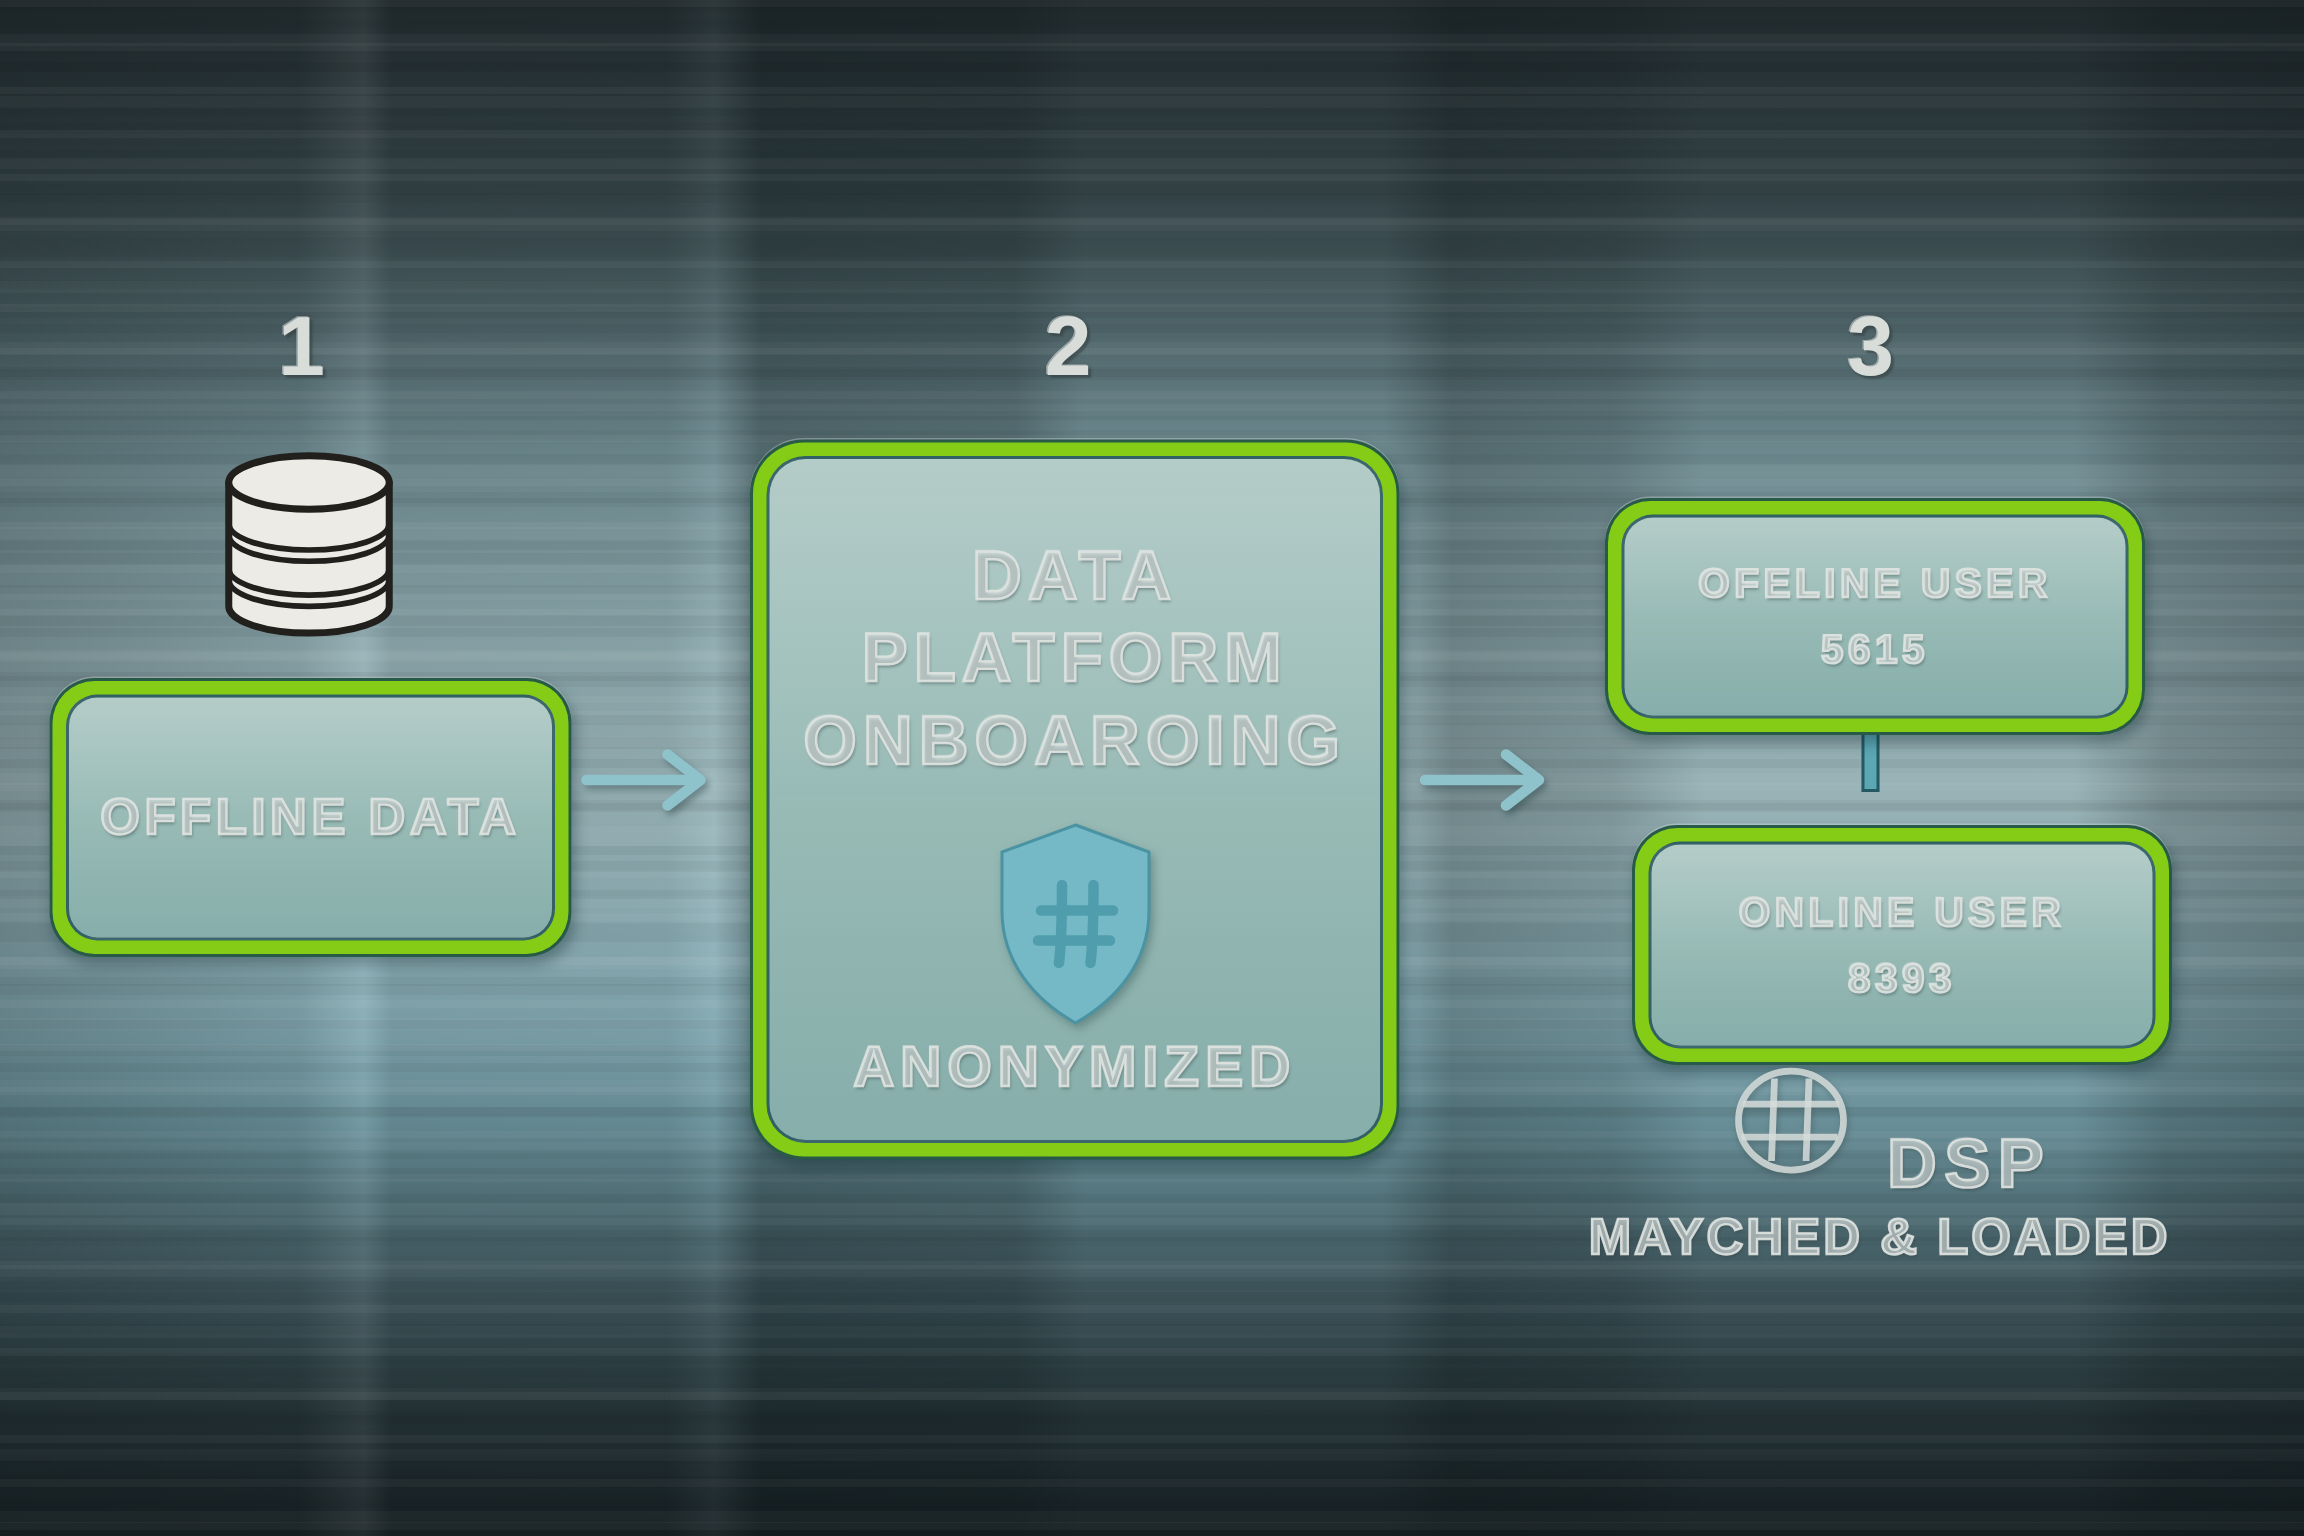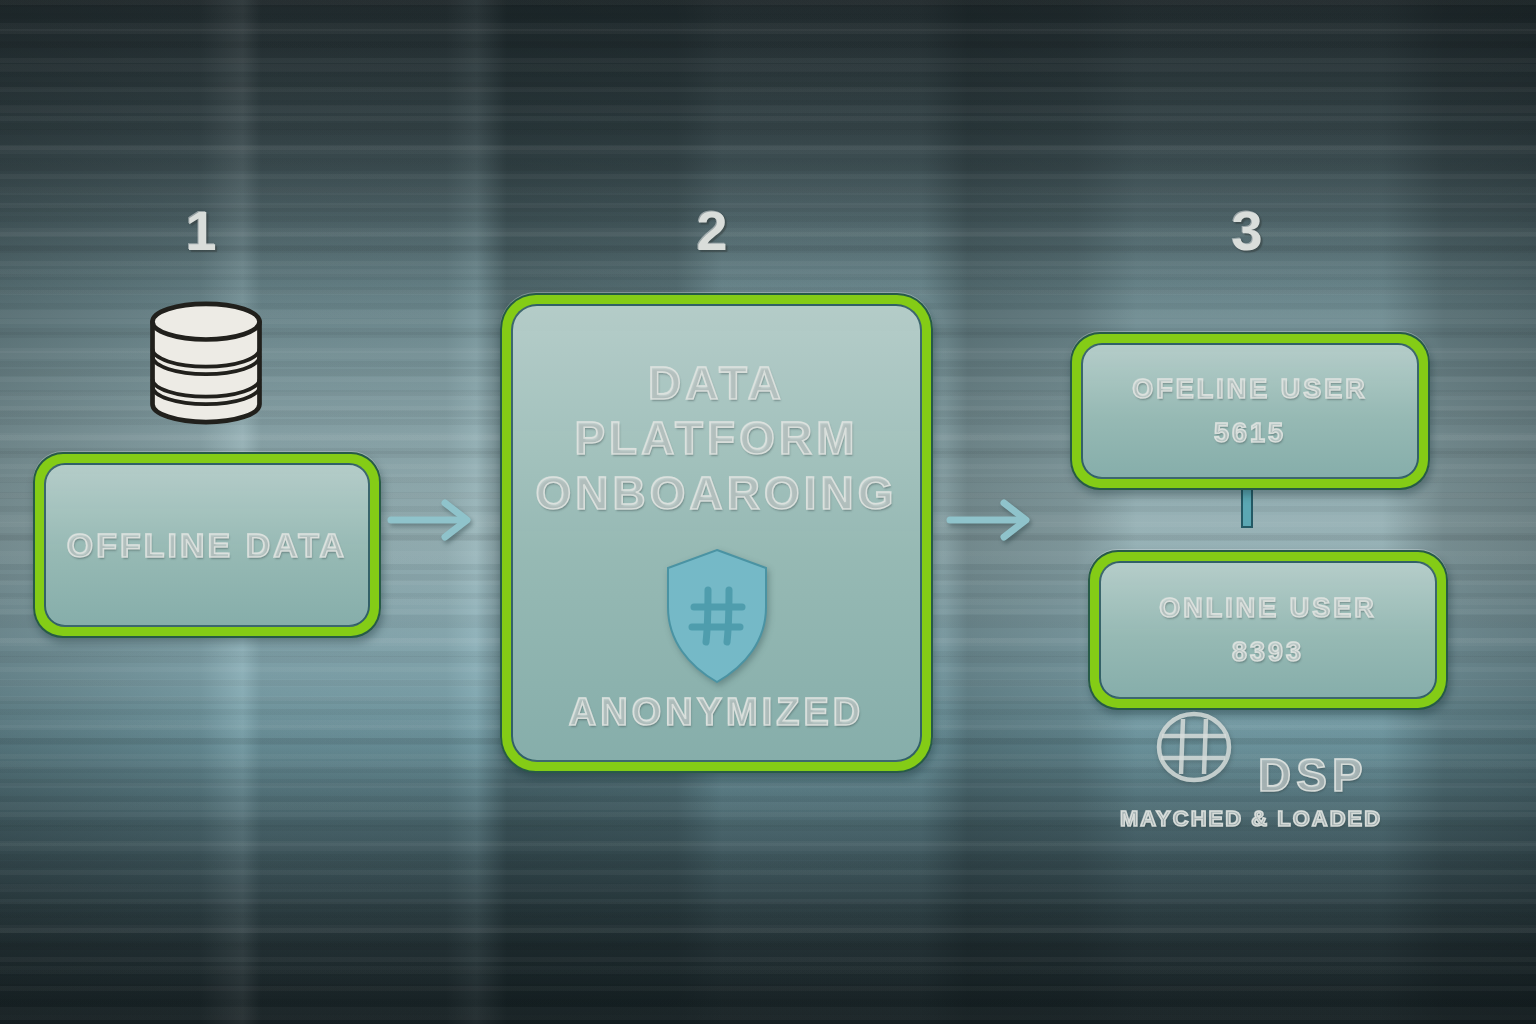--- a/index.html
+++ b/index.html
@@ -45,21 +45,21 @@
     border-radius:21px;
     background:linear-gradient(180deg, rgba(182,204,208,0.96) 0%, rgba(151,184,190,0.94) 55%, rgba(134,172,180,0.94) 100%);
     display:flex; flex-direction:column; align-items:center; justify-content:center;
     text-align:center;
   }
   .label-line { font-size:34px; line-height:45px; letter-spacing:3px; }
   .user-line  { font-size:27px; line-height:44px; letter-spacing:3px; }
   .platform-line { font-size:46px; line-height:55px; letter-spacing:4px; }
   .status-line { font-size:38px; line-height:42px; letter-spacing:4px; }
   .dsp-label { position:absolute; font-size:46px; letter-spacing:5px; }
-  .footer-label { position:absolute; width:392px; text-align:center; font-size:22px; letter-spacing:2px; }
+  .footer-label { position:absolute; width:392px; text-align:right; font-size:34px; letter-spacing:2px; }
   .arrow-svg { position:absolute; filter:drop-shadow(2px 3px 2px rgba(20,45,50,0.35)); }
   .icon-svg { position:absolute; }
   .connector {
     position:absolute; box-sizing:border-box;
     background:#5ba7b3; border:2px solid rgba(22,70,80,0.8);
   }
 </style>
 </head>
 <body>
 

